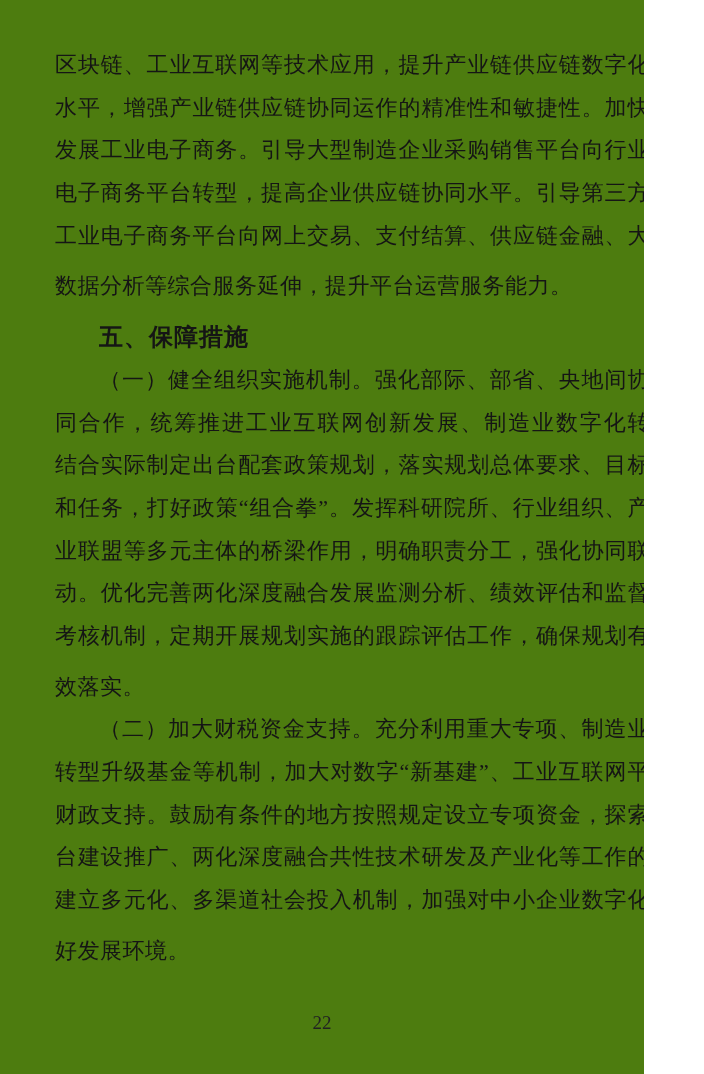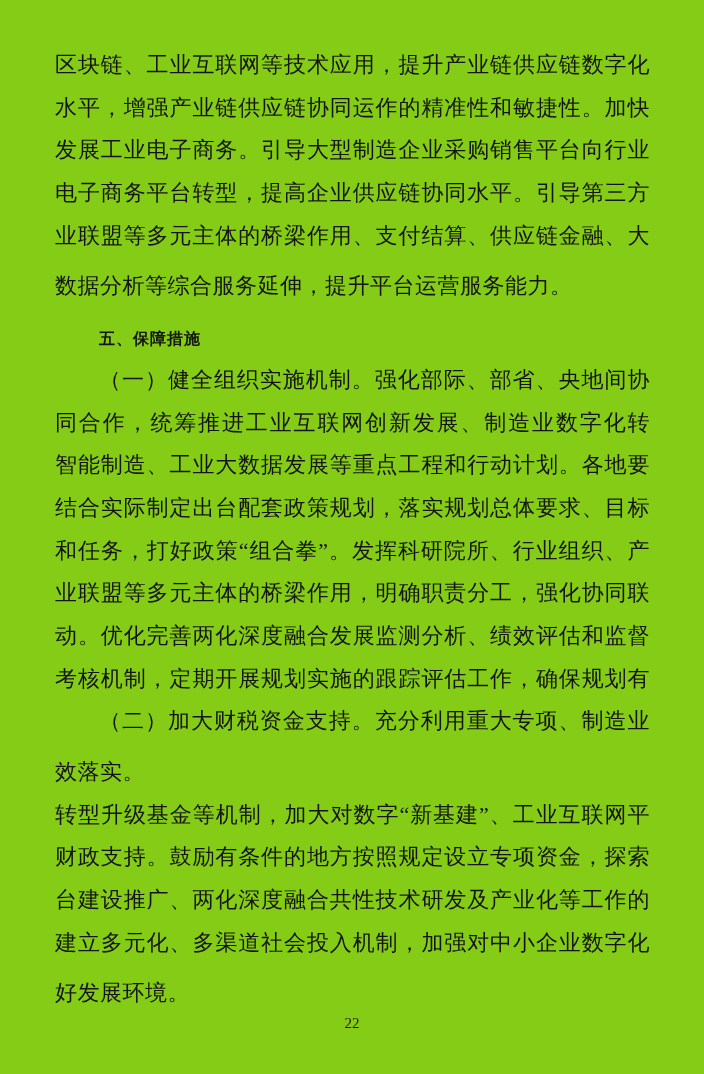--- a/index.html
+++ b/index.html
@@ -2,23 +2,23 @@
 <html><head>
 <meta charset="utf-8">
 <style>
   html, body {
     margin: 0;
     padding: 0;
     background: #ffffff;
   }
   .page {
     position: relative;
-    width: 704px;
+    width: 644px;
     height: 1074px;
-    background: #84cc16;
+    background: #4d7c0f;
     overflow: hidden;
     font-family: "Liberation Serif", serif;
     color: #151515;
   }
   .text-block {
     position: absolute;
     left: 55px;
     top: 44px;
     width: 595px;
   }
@@ -42,57 +42,56 @@
   }
   .line.indent {
     text-indent: 2em;
   }
   .seg-normal { font-weight: normal; }
   .seg-bold   { font-weight: normal; }
   .seg-kai    { font-weight: normal; margin-top: 44px; }
   .seg-heading {
     font-weight: bold;
     font-family: "Liberation Sans", sans-serif;
-    font-size: 16px;
+    font-size: 24px;
     letter-spacing: 1px;
   }
   .page-number {
     position: absolute;
     top: 1013px;
     left: 0;
     width: 100%;
     text-align: center;
-    font-size: 15px;
+    font-size: 19px;
     line-height: 20px;
     color: #222222;
     font-family: "Liberation Serif", serif;
   }
 </style>
 </head>
 <body>
 
 <div class="page">
   <div class="text-block" id="lines-root">
       <div class="line justify"><span class="seg-normal">区块链、工业互联网等技术应用，提升产业链供应链数字化</span></div>
       <div class="line justify"><span class="seg-normal">水平，增强产业链供应链协同运作的精准性和敏捷性。</span><span class="seg-bold">加快</span></div>
       <div class="line justify"><span class="seg-bold">发展工业电子商务。</span><span class="seg-normal">引导大型制造企业采购销售平台向行业</span></div>
       <div class="line justify"><span class="seg-normal">电子商务平台转型，提高企业供应链协同水平。引导第三方</span></div>
-      <div class="line justify"><span class="seg-normal">业联盟等多元主体的桥梁作用、支付结算、供应链金融、大</span></div>
+      <div class="line justify"><span class="seg-normal">工业电子商务平台向网上交易、支付结算、供应链金融、大</span></div>
       <div class="line left"><span class="seg-normal">数据分析等综合服务延伸，提升平台运营服务能力。</span></div>
       <div class="line left indent"><span class="seg-heading">五、保障措施</span></div>
       <div class="line justify indent"><span class="seg-kai">（一）健全组织实施机制。</span><span class="seg-normal">强化部际、部省、央地间协</span></div>
       <div class="line justify"><span class="seg-normal">同合作，统筹推进工业互联网创新发展、制造业数字化转型、</span></div>
-      <div class="line justify"><span class="seg-normal">智能制造、工业大数据发展等重点工程和行动计划。各地要</span></div>
       <div class="line justify"><span class="seg-normal">结合实际制定出台配套政策规划，落实规划总体要求、目标</span></div>
       <div class="line justify"><span class="seg-normal">和任务，打好政策“组合拳”。发挥科研院所、行业组织、产</span></div>
       <div class="line justify"><span class="seg-normal">业联盟等多元主体的桥梁作用，明确职责分工，强化协同联</span></div>
       <div class="line justify"><span class="seg-normal">动。优化完善两化深度融合发展监测分析、绩效评估和监督</span></div>
       <div class="line justify"><span class="seg-normal">考核机制，定期开展规划实施的跟踪评估工作，确保规划有</span></div>
+      <div class="line left"><span class="seg-normal">效落实。</span></div>
       <div class="line justify indent"><span class="seg-kai">（二）加大财税资金支持。</span><span class="seg-normal">充分利用重大专项、制造业</span></div>
-      <div class="line left"><span class="seg-normal">效落实。</span></div>
       <div class="line justify"><span class="seg-normal">转型升级基金等机制，加大对数字“新基建”、工业互联网平</span></div>
       <div class="line justify"><span class="seg-normal">财政支持。鼓励有条件的地方按照规定设立专项资金，探索</span></div>
       <div class="line justify"><span class="seg-normal">台建设推广、两化深度融合共性技术研发及产业化等工作的</span></div>
       <div class="line justify"><span class="seg-normal">建立多元化、多渠道社会投入机制，加强对中小企业数字化</span></div>
       <div class="line left"><span class="seg-normal">好发展环境。</span></div>
     </div>
   <div class="page-number">22</div>
 </div>
 
 </body></html>

